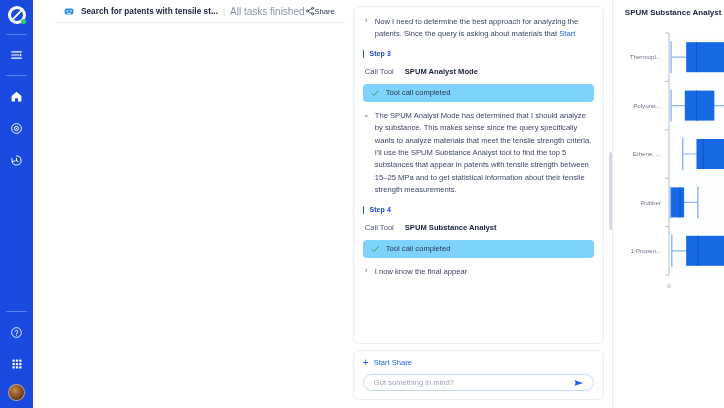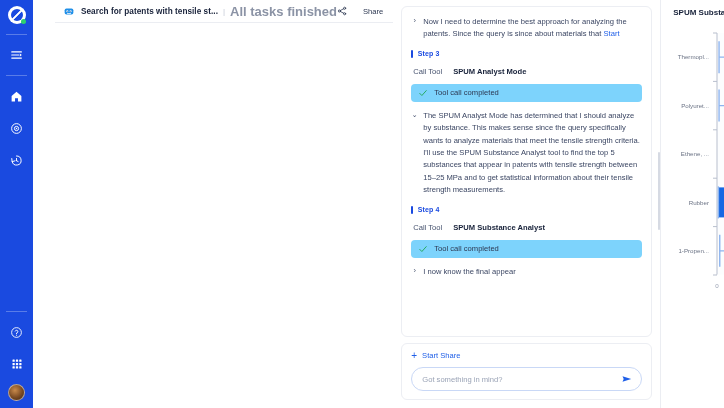--- a/index.html
+++ b/index.html
@@ -55,23 +55,23 @@
     border-bottom: 1px solid #ebedf2;
     padding: 0 8px 0 8px;
     background: #fff;
   }
   .tb-icon { width: 12px; height: 12px; margin-right: 6px; display:flex;align-items:center;justify-content:center;}
   .tb-title {
     font-size: 8.2px; font-weight: bold; color: #18223a; letter-spacing: .05px;
     white-space: nowrap;
   }
   .tb-sep { color:#c3c9d6; font-size: 8px; margin: 0 5px; }
-  .tb-status { font-size: 13px; color: #8b93a5; white-space: nowrap; font-weight: bold; }
+  .tb-status { font-size: 10px; color: #8b93a5; white-space: nowrap; }
   .tb-spacer { flex: 1 1 auto; }
-  .tb-share { display:flex; align-items:center; gap:16px; cursor:pointer; padding-right:2px;}
+  .tb-share { display:flex; align-items:center; gap:0; cursor:pointer; padding-right:2px;}
   .tb-share span { font-size: 7.6px; color: #2c3751; }
 
   .body { flex: 1 1 auto; display: flex; min-height: 0; }
 
   
   .chatcol {
     width: 267px; flex: 0 0 267px;
     display: flex; flex-direction: column;
     padding: 6px 8px 8px 8px;
     position: relative;
@@ -120,21 +120,21 @@
     flex: 0 0 auto; margin-top: 6px;
     border: 1px solid #eceef3; border-radius: 6px;
     padding: 7px 9px 8px 9px; background: #fff;
   }
   .startover { display: flex; align-items: center; gap: 5px; margin-bottom: 7px; cursor: pointer; }
   .startover .plus { color: #1f5fe8; font-size: 10px; line-height: 8px; }
   .startover .lbl { font-size: 7.6px; color: #1f5fe8; }
   .inputwrap {
     display: flex; align-items: center;
     border: 1px solid #c9d8f6; border-radius: 13px;
-    height: 24px; padding: 0 8px 0 10px;
+    height: 17px; padding: 0 8px 0 10px;
   }
   .inputwrap input {
     flex: 1 1 auto; border: none; outline: none;
     font-size: 7.6px; color: #2c3751; font-family: "Liberation Sans", sans-serif;
     background: transparent;
   }
   .inputwrap input::placeholder { color: #9aa3b6; }
   .send { cursor: pointer; display:flex; align-items:center; }
 
   
@@ -260,21 +260,21 @@
       </div>
     </div>
 
     <div class="body">
 
       <div class="chatcol">
         <div class="chat-card">
 
           <div class="msg-row">
             <div class="chev">›</div>
-            <div class="msg-text"><span>Now I need to determine the best approach for analyzing the patents. Since the query is since about materials that</span> <span class="more-link">Start</span></div>
+            <div class="msg-text"><span>Now I need to determine the best approach for analyzing the patents. Since the query is asking about materials that</span> <span class="more-link">Start</span></div>
           </div>
 
           <div class="step-head">
             <div class="step-bar"></div>
             <div class="step-label">Step 3</div>
           </div>
 
           <div class="calltool">
             <div class="k">Call Tool</div>
             <div class="v">SPUM Analyst Mode</div>

